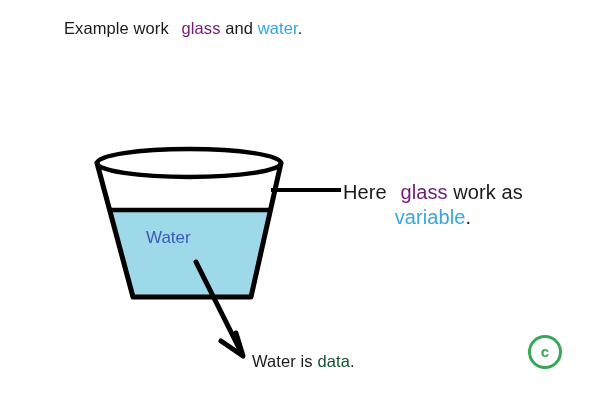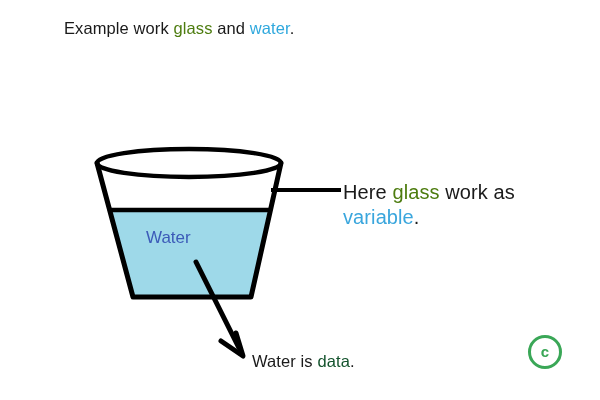--- a/index.html
+++ b/index.html
@@ -40,32 +40,32 @@
   }
 
   
   #annotation {
     left: 343px;
     top: 180px;
     font-size: 20px;
     line-height: 25px;
     letter-spacing: 0.1px;
   }
-  #annotation .l2 { display: block; }
+  #annotation .l2 { display: block; text-align: center; }
 
   
   #caption {
     left: 252px;
     top: 352px;
     font-size: 16.5px;
     letter-spacing: 0.1px;
   }
 
   
-  .kw-glass    { color: #4d7c0f; }
+  .kw-glass    { color: #701a75; margin-left: 8px; }
   .kw-water    { color: #2fa8dd; }
   .kw-variable { color: #3aa6dd; }
   .kw-data     { color: #14532d; }
 
   
   #water-label {
     left: 146px;
     top: 228px;
     font-size: 17px;
     color: #3c5bb8;

